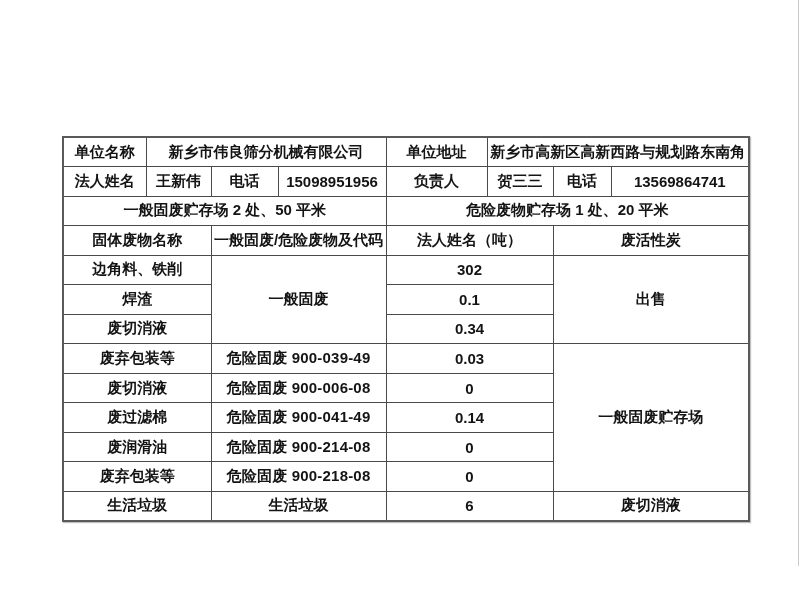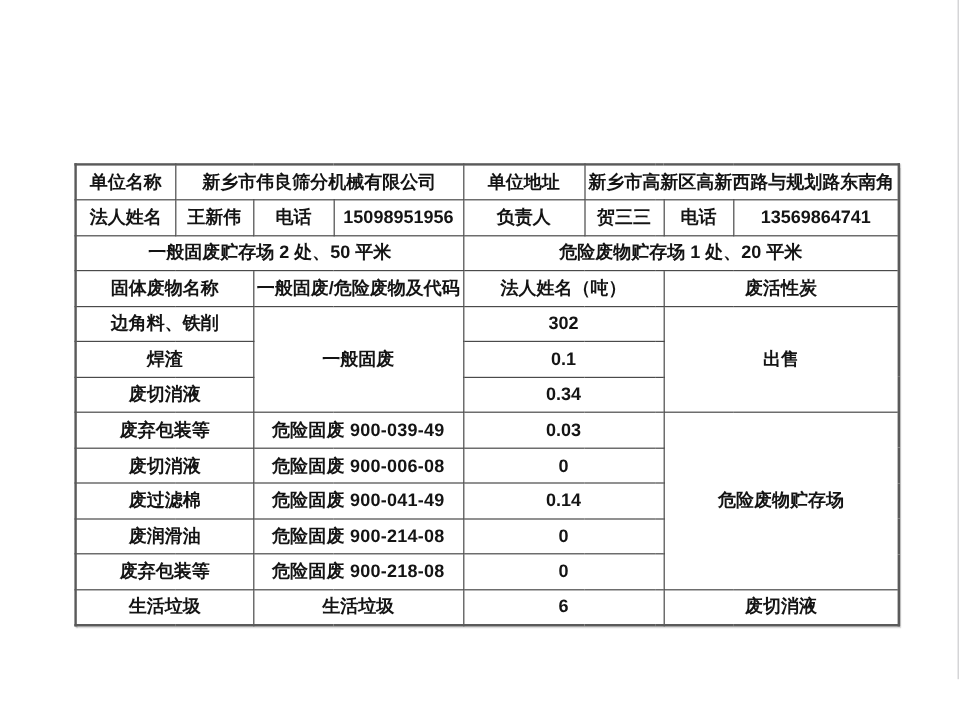--- a/index.html
+++ b/index.html
@@ -125,21 +125,21 @@
     </tr>
     <tr>
       <td colspan="2">废切消液</td>
       <td colspan="3">0.34</td>
     </tr>
 
     <tr>
       <td colspan="2">废弃包装等</td>
       <td colspan="2" class="code-cell">危险固废 900-039-49</td>
       <td colspan="3">0.03</td>
-      <td colspan="2" rowspan="5" class="blue">危险废物贮存场</td>
+      <td colspan="2" rowspan="5" class="blue">一般固废贮存场</td>
     </tr>
     <tr>
       <td colspan="2">废切消液</td>
       <td colspan="2" class="code-cell">危险固废 900-006-08</td>
       <td colspan="3">0</td>
     </tr>
     <tr>
       <td colspan="2">废过滤棉</td>
       <td colspan="2" class="code-cell">危险固废 900-041-49</td>
       <td colspan="3">0.14</td>

